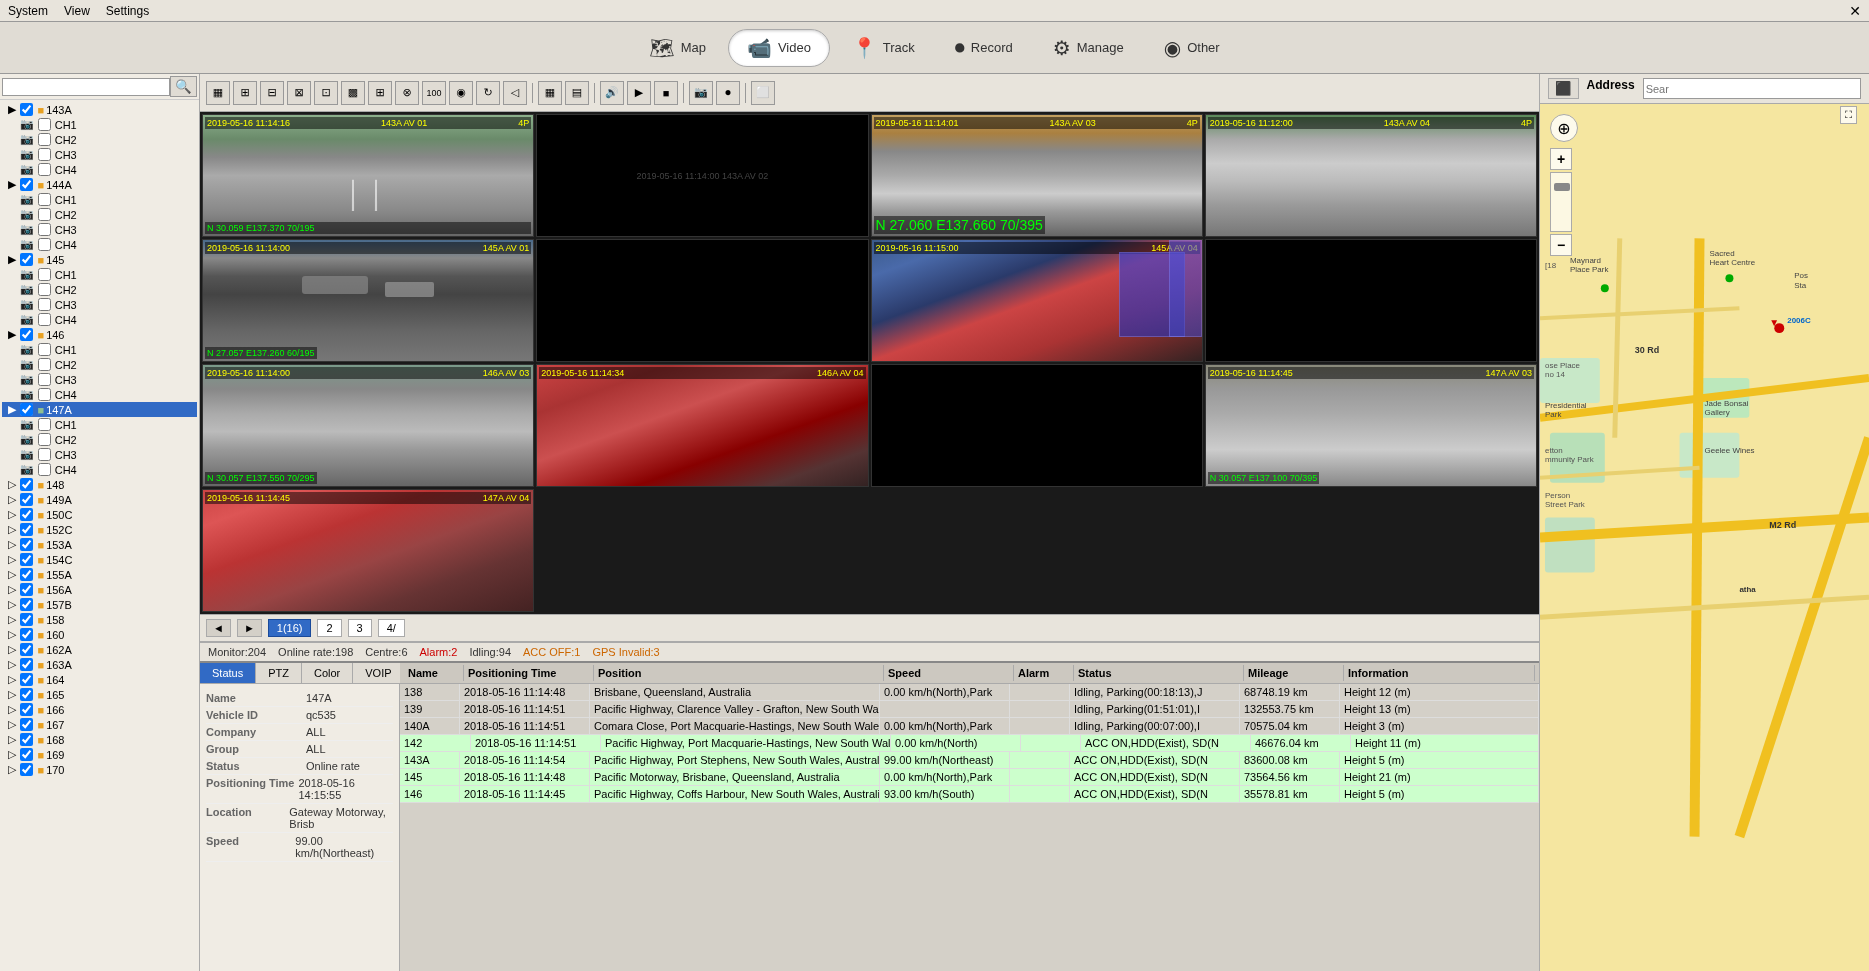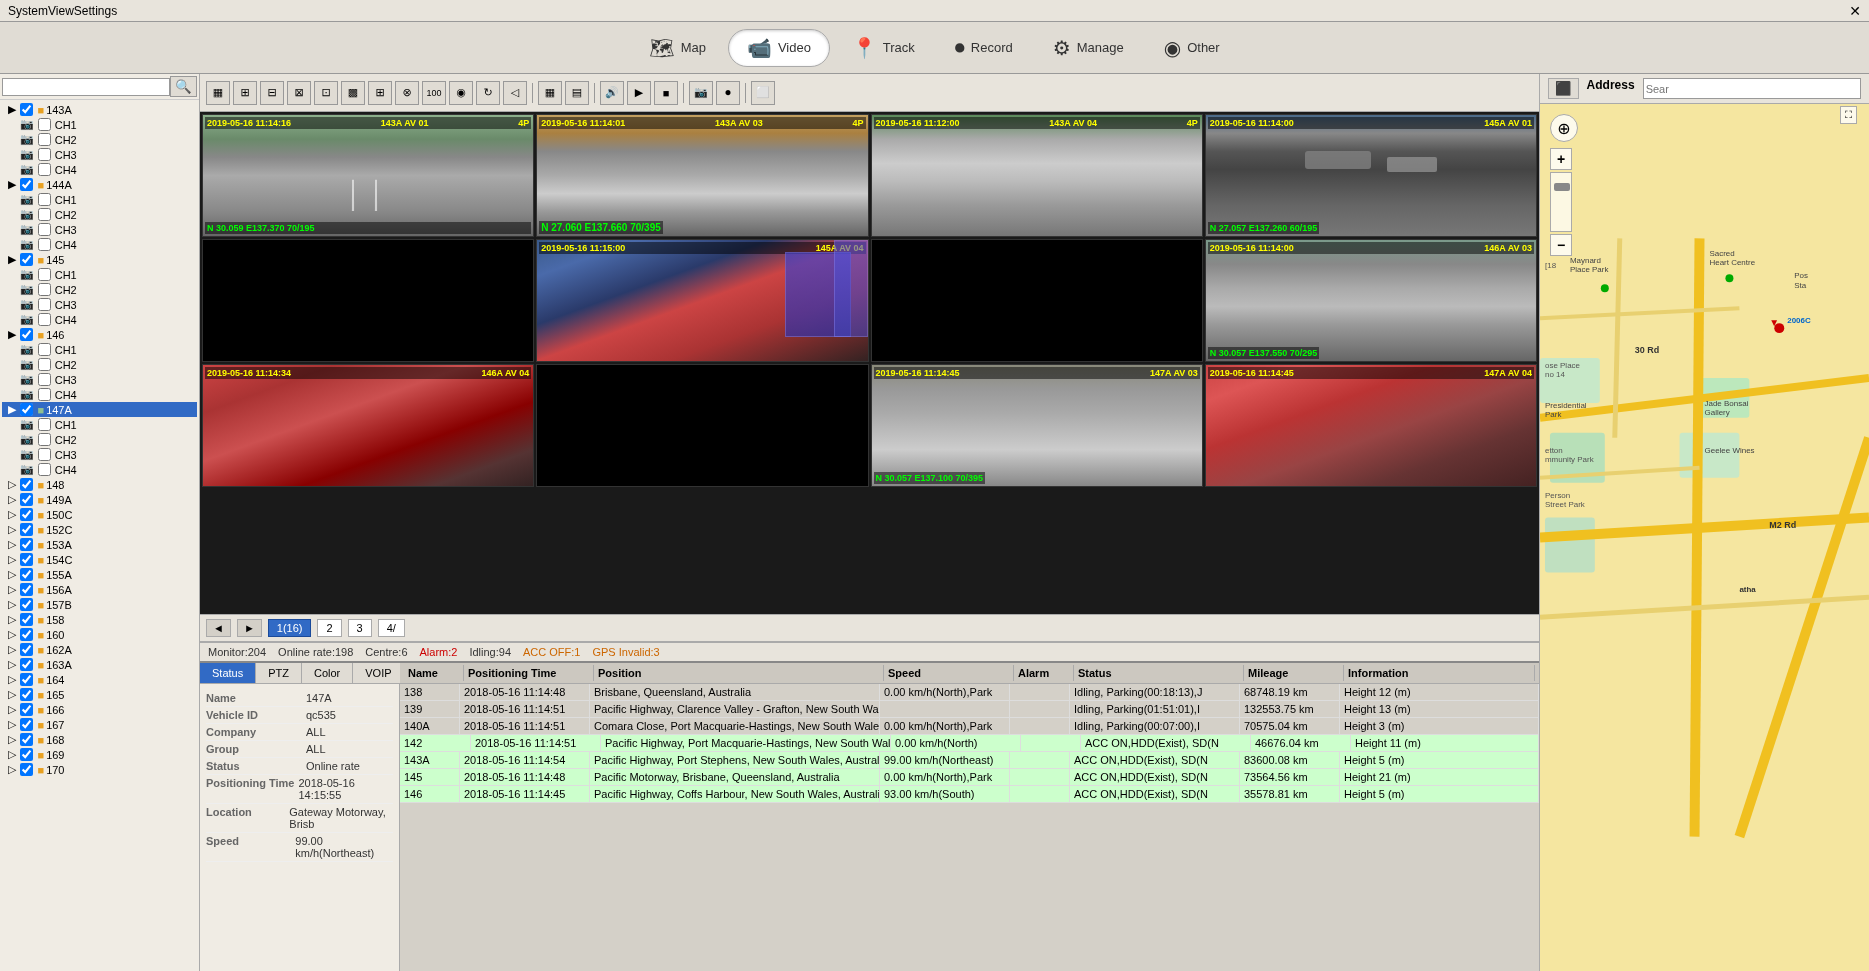--- a/index.html
+++ b/index.html
@@ -1,19 +1,19 @@
 <!DOCTYPE html>
 <html><head>
   <meta charset="utf-8">
   <style>
     * { box-sizing: border-box; margin: 0; padding: 0; }
     body { font-family: Arial, sans-serif; font-size: 12px; background: #d4d0c8; overflow: hidden; width: 1869px; height: 971px; }
     
     
-    #menubar { background: #e8e4dc; border-bottom: 1px solid #999; height: 22px; display: flex; align-items: center; padding: 0 8px; }
+    #menubar { background: #e8e4dc; border-bottom: 1px solid #999; height: 22px; display: flex; align-items: center; padding: 0 8px; gap: 16px; }
     #menubar span { cursor: pointer; font-size: 12px; }
 
     
     #topnav { background: #e0dcd4; height: 52px; display: flex; align-items: center; justify-content: center; gap: 4px; border-bottom: 1px solid #999; }
     .nav-btn { display: flex; align-items: center; gap: 6px; padding: 6px 18px; border-radius: 20px; border: none; background: transparent; cursor: pointer; font-size: 13px; color: #333; }
     .nav-btn.active { background: #fff; border: 1px solid #aaa; box-shadow: inset 0 1px 3px rgba(0,0,0,0.2); }
 
     
     #main { display: flex; height: calc(971px - 22px - 52px); }
 
@@ -29,21 +29,21 @@
     
     #center { flex: 1; display: flex; flex-direction: column; overflow: hidden; }
     
     
     #toolbar { background: #e8e4dc; border-bottom: 1px solid #aaa; padding: 4px 6px; display: flex; align-items: center; gap: 3px; flex-wrap: wrap; min-height: 38px; }
     .tb-btn { width: 24px; height: 24px; border: 1px solid #999; background: #e0dcd4; cursor: pointer; display: flex; align-items: center; justify-content: center; font-size: 11px; }
     .tb-sep { width: 1px; height: 20px; background: #999; margin: 0 2px; }
 
     
     #videogrid { flex: 1; background: #1a1a1a; display: grid; grid-template-columns: repeat(4, 1fr); grid-template-rows: repeat(4, 1fr); gap: 2px; padding: 2px; overflow: hidden; }
-    .video-cell { background: #000; position: relative; overflow: hidden; border: 1px solid #333; font-weight: bold; }
+    .video-cell { background: #000; position: relative; overflow: hidden; border: 1px solid #333; }
     .video-cell.has-video { background: #2a2a2a; }
 
     
     #pagination { background: #e8e4dc; border-top: 1px solid #aaa; border-bottom: 1px solid #aaa; padding: 4px 6px; display: flex; align-items: center; gap: 6px; font-size: 12px; min-height: 28px; }
     .page-btn { border: 1px solid #aaa; background: #d4d0c8; padding: 2px 6px; cursor: pointer; font-size: 11px; }
     .page-tab { border: 1px solid #aaa; background: #fff; padding: 2px 8px; cursor: pointer; font-size: 11px; }
     .page-tab.active { background: #316ac5; color: white; border: 1px solid #1a4a9a; }
 
     
     #statusbar { background: #e8e4dc; padding: 3px 8px; font-size: 11px; display: flex; gap: 12px; border-top: 1px solid #aaa; }
@@ -419,29 +419,34 @@
           </div>
           <div style="position:absolute;bottom:2px;left:2px;right:2px;font-size:9px;color:#00ff00;background:rgba(0,0,0,0.5);padding:1px 2px;">
             <span>N 30.059 E137.370 70/195</span>
           </div>
 
           <div style="position:absolute;bottom:20%;left:45%;width:2px;height:30%;background:rgba(255,255,255,0.6);transform:perspective(100px) rotateX(30deg)"></div>
           <div style="position:absolute;bottom:20%;left:52%;width:2px;height:30%;background:rgba(255,255,255,0.6);transform:perspective(100px) rotateX(30deg)"></div>
         </div>
       </div>
 
+      <div class="video-cell">
+        <div style="width:100%;height:100%;background:#000;display:flex;align-items:center;justify-content:center;">
+          <div style="font-size:9px;color:#444;">2019-05-16 11:14:00 143A AV 02</div>
+        </div>
+      </div>
 
       <div class="video-cell has-video">
         <div style="width:100%;height:100%;background:linear-gradient(180deg,#c4a060 0%,#aa8040 15%,#888 30%,#aaa 50%,#ccc 65%,#999 80%,#666 100%);position:relative;">
           <div style="position:absolute;top:2px;left:2px;right:2px;font-size:9px;color:#ffff00;background:rgba(0,0,0,0.5);padding:1px 2px;display:flex;justify-content:space-between;">
             <span>2019-05-16 11:14:01</span>
             <span>143A AV 03</span>
             <span>4P</span>
           </div>
-          <div style="position:absolute;bottom:2px;left:2px;font-size:10px;color:#00ff00;background:rgba(0,0,0,0.5);padding:1px 2px;">
+          <div style="position:absolute;bottom:2px;left:2px;font-size:14px;color:#00ff00;background:rgba(0,0,0,0.5);padding:1px 2px;">
             <span>N 27.060 E137.660 70/395</span>
           </div>
         </div>
       </div>
 
       <div class="video-cell has-video">
         <div style="width:100%;height:100%;background:linear-gradient(180deg,#5a8a5a 0%,#aaa 20%,#ccc 40%,#bbb 55%,#999 75%,#777 100%);position:relative;">
           <div style="position:absolute;top:2px;left:2px;right:2px;font-size:9px;color:#ffff00;background:rgba(0,0,0,0.5);padding:1px 2px;display:flex;justify-content:space-between;">
             <span>2019-05-16 11:12:00</span>
             <span>143A AV 04</span>

